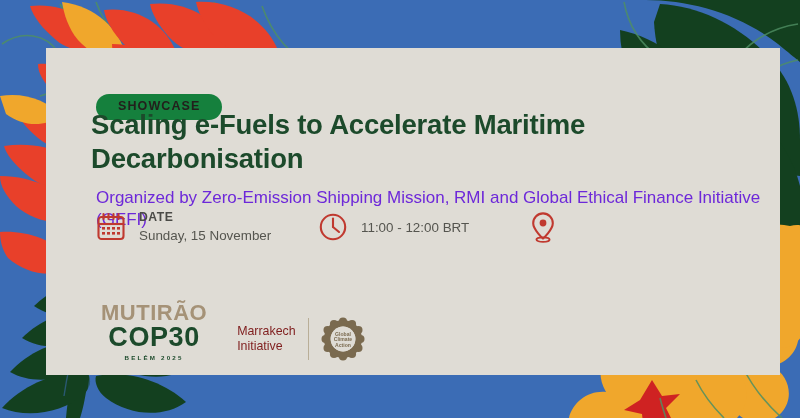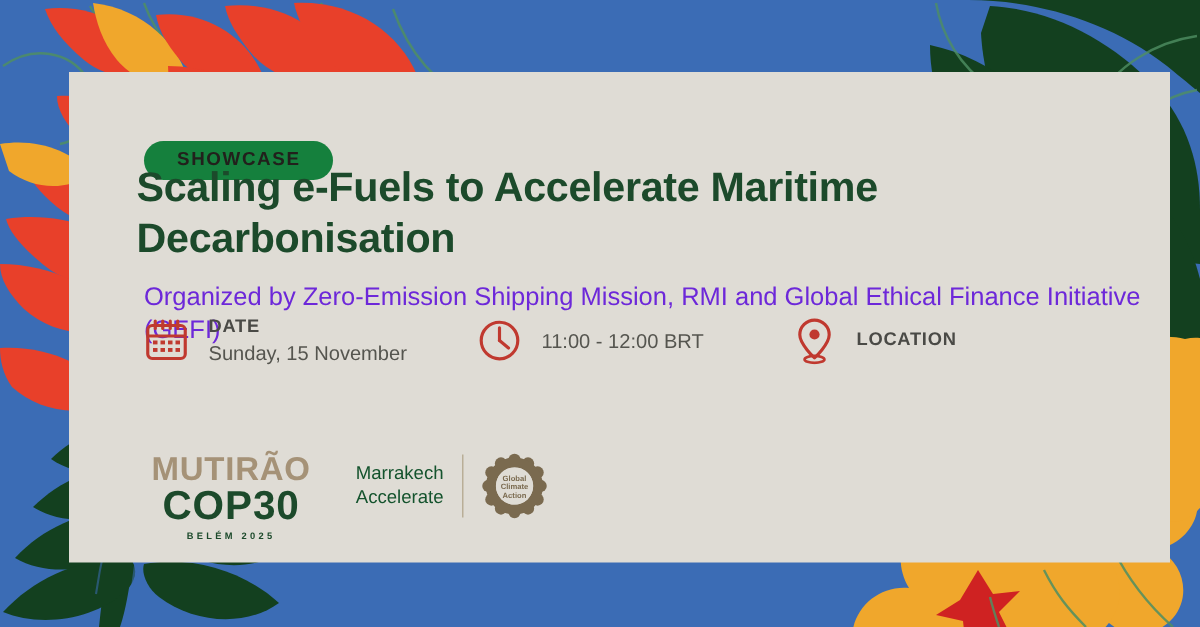--- a/index.html
+++ b/index.html
@@ -87,21 +87,21 @@
     line-height: 1.3;
     margin-top: 2px;
     white-space: nowrap;
   }
 
   
   .logos {
     position: absolute;
     left: 55px; bottom: 14px;
     display: flex;
-    align-items: flex-start;
+    align-items: flex-end;
   }
   .cop-logo {
     display: flex; flex-direction: column; align-items: center;
     margin-right: 30px;
   }
   .cop-mutirao {
     color: #a59277;
     font-size: 22px;
     font-weight: bold;
     letter-spacing: 0.5px;
@@ -117,21 +117,21 @@
   }
   .cop-place {
     color: #1c4a2b;
     font-size: 6.2px;
     font-weight: bold;
     letter-spacing: 2.2px;
     margin-top: 3px;
   }
   .mp-logo { display: flex; align-items: center; }
   .mp-name {
-    color: #14532d;
+    color: #7f1d1d;
     font-size: 12.4px;
     line-height: 1.25;
     text-align: left;
     padding-right: 12px;
   }
   .mp-divider {
     width: 1px; height: 42px;
     background: #b9ae97;
     margin-right: 12px;
   }
@@ -296,37 +296,36 @@
 
       <div class="meta-item meta-loc">
         <span class="meta-icon">
           <svg width="30" height="32" viewBox="0 0 30 32">
             <path d="M15 2.4 C 9.6 2.4 5.2 6.8 5.2 12.2 C 5.2 18.6 15 27.6 15 27.6 C 15 27.6 24.8 18.6 24.8 12.2 C 24.8 6.8 20.4 2.4 15 2.4 Z" fill="none" stroke="#c0392f" stroke-width="2.1" stroke-linejoin="round"></path>
             <circle cx="15" cy="12" r="3.4" fill="#c0392f"></circle>
             <ellipse cx="15" cy="28.6" rx="6.6" ry="2.3" fill="none" stroke="#c0392f" stroke-width="1.8"></ellipse>
           </svg>
         </span>
         <span class="meta-text">
-          <span class="meta-label">LOCATION</span>
         </span>
       </div>
     </div>
 
     <div class="logos">
 
       <div class="cop-logo">
         <span class="cop-mutirao">MUTIRÃO</span>
         <span class="cop-name">COP30</span>
         <span class="cop-place">BELÉM 2025</span>
       </div>
 
       <div class="mp-logo">
         <span class="mp-name">
           <span>Marrakech</span><br>
-          <span>Accelerate</span>
+          <span>Initiative</span>
         </span>
         <span class="mp-divider"></span>
         <span class="mp-emblem">
           <svg width="44" height="44" viewBox="0 0 44 44">
             <g fill="#7a6a4f">
               <g>
                 <circle cx="22" cy="4.6" r="4.1"></circle>
                 <circle cx="31" cy="7" r="4.1"></circle>
                 <circle cx="37.4" cy="13" r="4.1"></circle>
                 <circle cx="39.4" cy="22" r="4.1"></circle>

